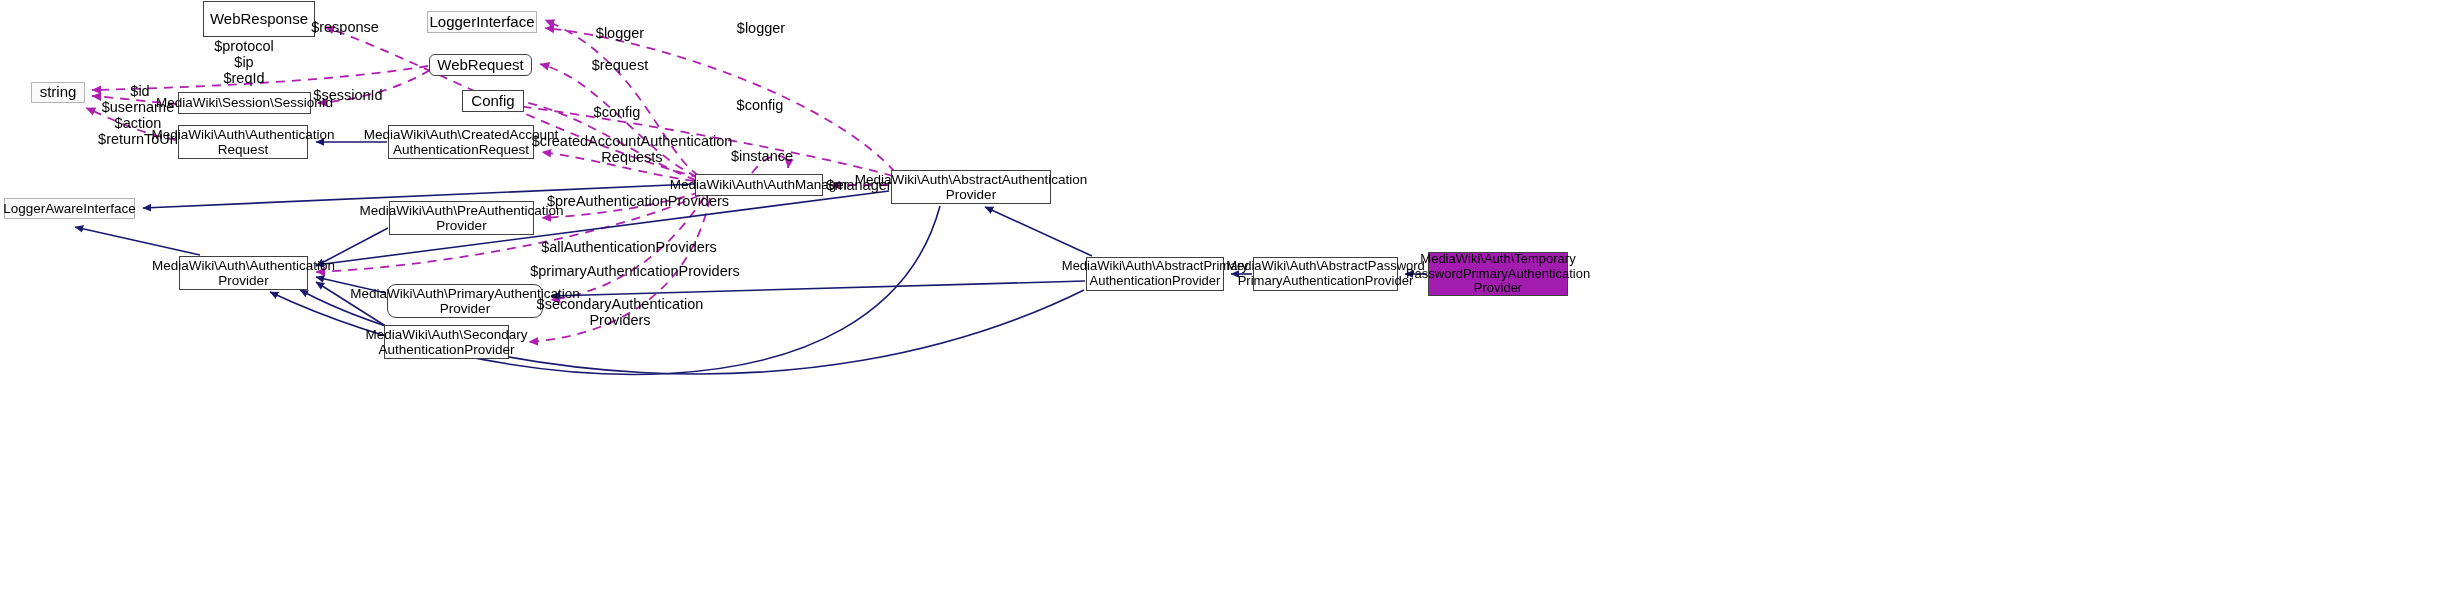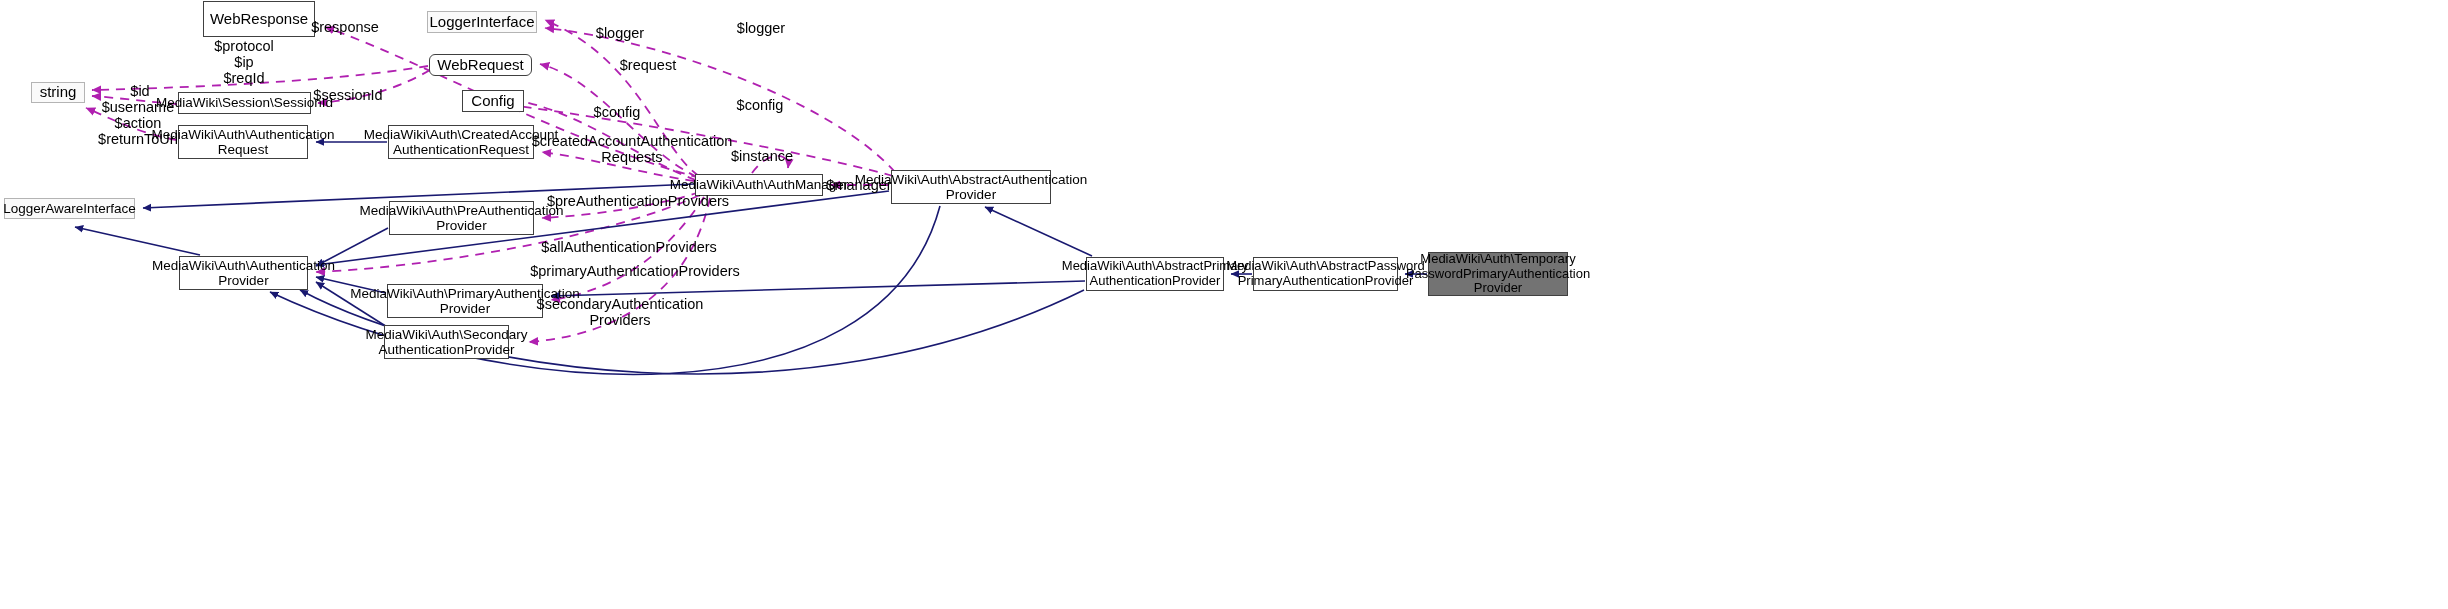--- a/index.html
+++ b/index.html
@@ -5,21 +5,21 @@
 <style>
   html,body{margin:0;padding:0;background:#ffffff;}
   body{font-family:"Liberation Sans","DejaVu Sans",sans-serif;}
   #diagram{position:relative;width:2448px;height:609px;background:#ffffff;overflow:hidden;}
   #edges{position:absolute;left:0;top:0;width:2448px;height:609px;}
   .node{position:absolute;box-sizing:border-box;display:flex;align-items:center;
         justify-content:center;text-align:center;line-height:1.12;
         font-size:15px;color:#000000;white-space:pre-line;padding:1px 4px;}
   .node.solid{background:#ffffff;border:1.6px solid #404040;}
   .node.iface{background:#fafafa;border:1.2px solid #b4b4b4;}
-  .node.hl{background:#737373;border:1.6px solid #404040;}
+  .node.hl{background:#a21caf;border:1.6px solid #404040;}
   .elabel{position:absolute;font-size:14.5px;color:#000000;text-align:center;
           white-space:pre-line;line-height:1.12;transform:translateX(-50%);}
 </style>
 </head>
 <body>
 
 <div id="diagram">
 
   <svg id="edges" viewBox="0 0 2448 609" xmlns="http://www.w3.org/2000/svg">
     <defs>
@@ -122,21 +122,21 @@
 Provider</div>
 
   <div class="node iface" style="left:4px;top:198px;width:131px;height:21px;font-size:13.5px;">LoggerAwareInterface</div>
 
   <div class="node solid" style="left:389px;top:201px;width:145px;height:34px;font-size:13.5px;">MediaWiki\Auth\PreAuthentication
 Provider</div>
 
   <div class="node solid" style="left:179px;top:256px;width:129px;height:34px;font-size:13.5px;">MediaWiki\Auth\Authentication
 Provider</div>
 
-  <div class="node solid" style="left:387px;top:284px;width:156px;height:34px;font-size:13.5px;">MediaWiki\Auth\PrimaryAuthentication
+  <div class="node solid" style="left:387px;top:284px;width:156px;height:34px;font-size:13.5px;border-radius:9px;">MediaWiki\Auth\PrimaryAuthentication
 Provider</div>
 
   <div class="node solid" style="left:384px;top:325px;width:125px;height:34px;font-size:13.5px;">MediaWiki\Auth\Secondary
 AuthenticationProvider</div>
 
   <div class="node solid" style="left:1086px;top:257px;width:138px;height:34px;font-size:13px;">MediaWiki\Auth\AbstractPrimary
 AuthenticationProvider</div>
 
   <div class="node solid" style="left:1253px;top:257px;width:145px;height:34px;font-size:13px;">MediaWiki\Auth\AbstractPassword
 PrimaryAuthenticationProvider</div>
@@ -144,21 +144,21 @@
   <div class="node hl" style="left:1428px;top:252px;width:140px;height:44px;font-size:13px;">MediaWiki\Auth\Temporary
 PasswordPrimaryAuthentication
 Provider</div>
 
   <div class="elabel" style="left:345px;top:19px;">$response</div>
   <div class="elabel" style="left:620px;top:25px;">$logger</div>
   <div class="elabel" style="left:761px;top:20px;">$logger</div>
   <div class="elabel" style="left:244px;top:38px;">$protocol
 $ip
 $reqId</div>
-  <div class="elabel" style="left:620px;top:57px;margin-left:28px;">$request</div>
+  <div class="elabel" style="left:620px;top:57px;">$request</div>
   <div class="elabel" style="left:348px;top:87px;">$sessionId</div>
   <div class="elabel" style="left:140px;top:83px;">$id</div>
   <div class="elabel" style="left:617px;top:104px;">$config</div>
   <div class="elabel" style="left:760px;top:97px;">$config</div>
   <div class="elabel" style="left:138px;top:99px;">$username
 $action
 $returnToUrl</div>
   <div class="elabel" style="left:632px;top:133px;">$createdAccountAuthentication
 Requests</div>
   <div class="elabel" style="left:762px;top:148px;">$instance</div>

